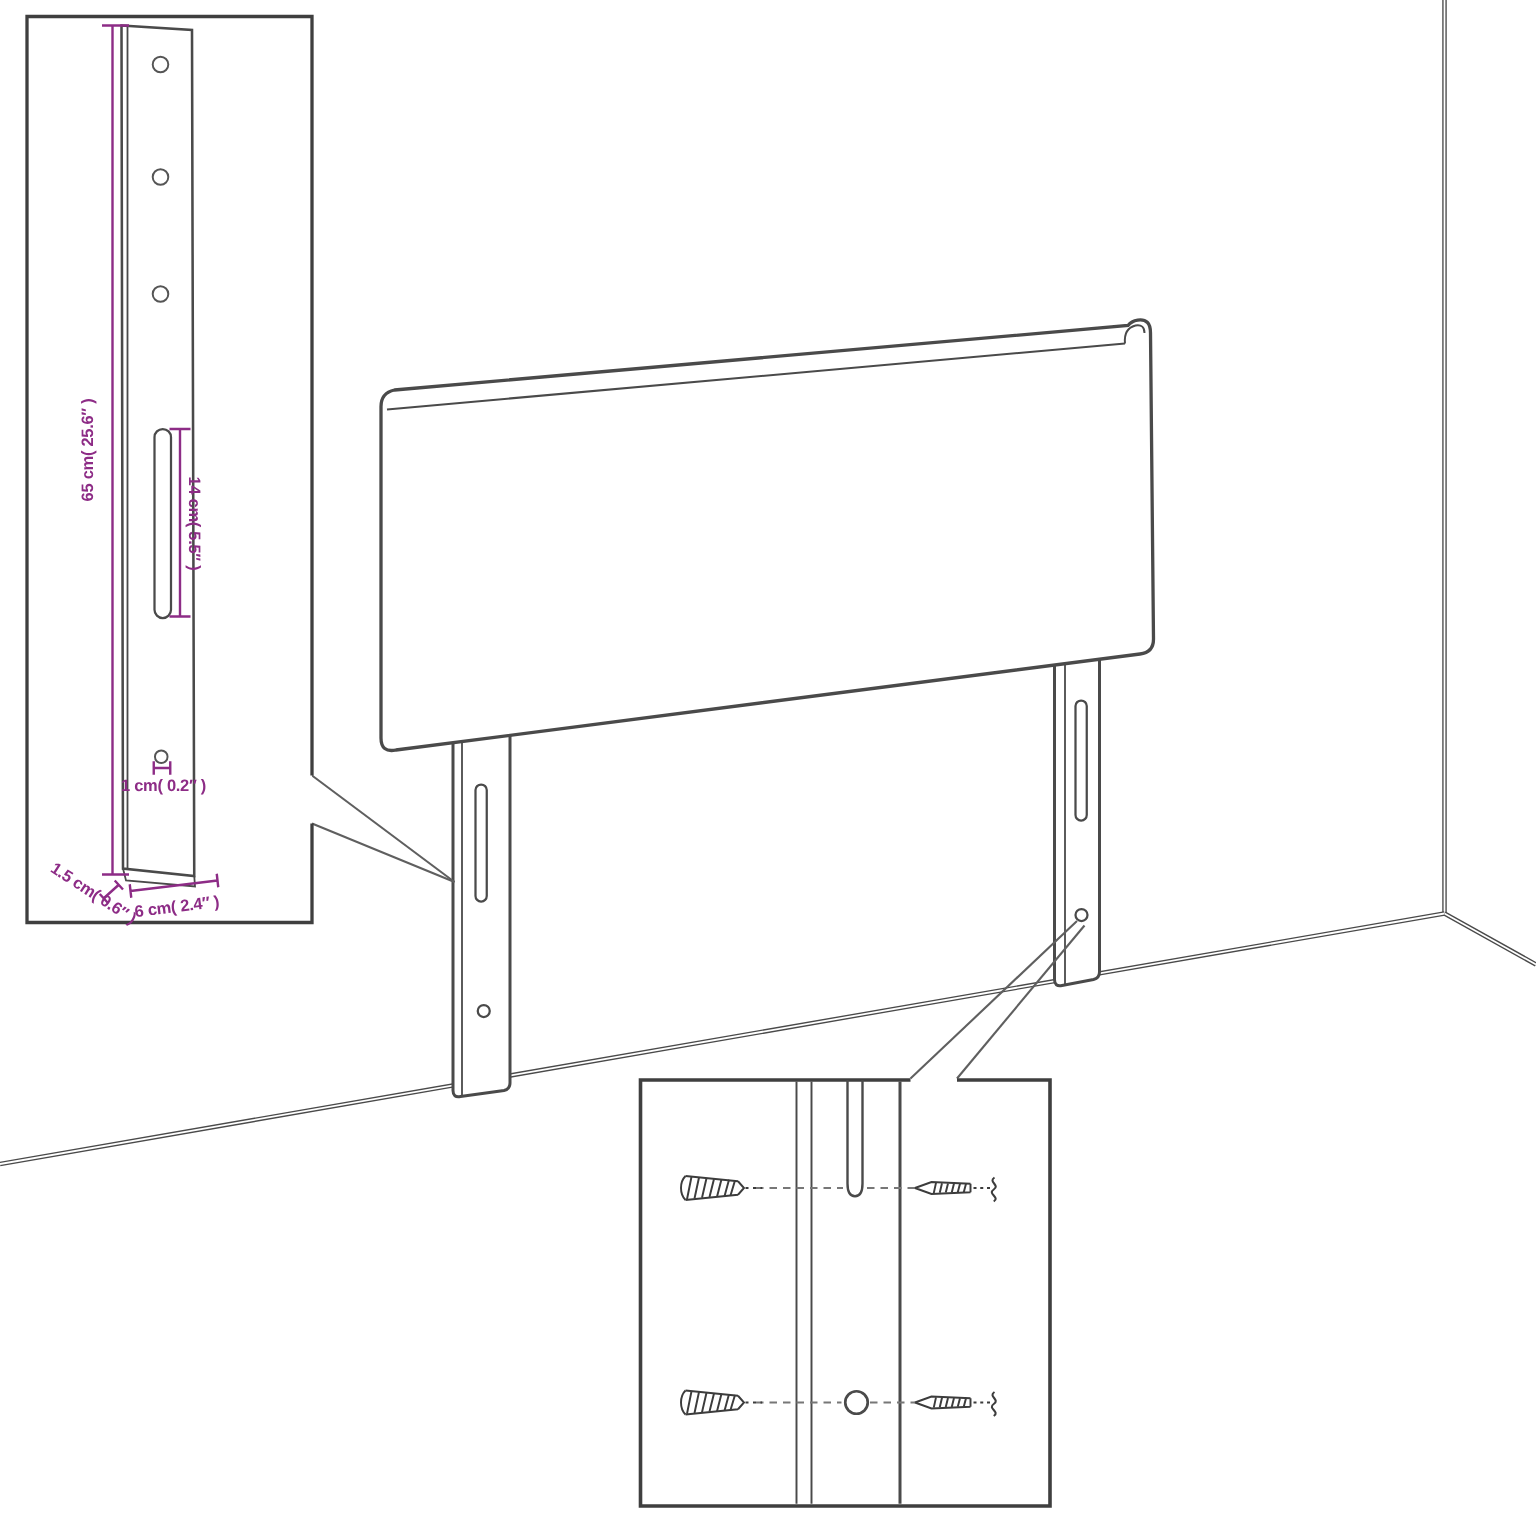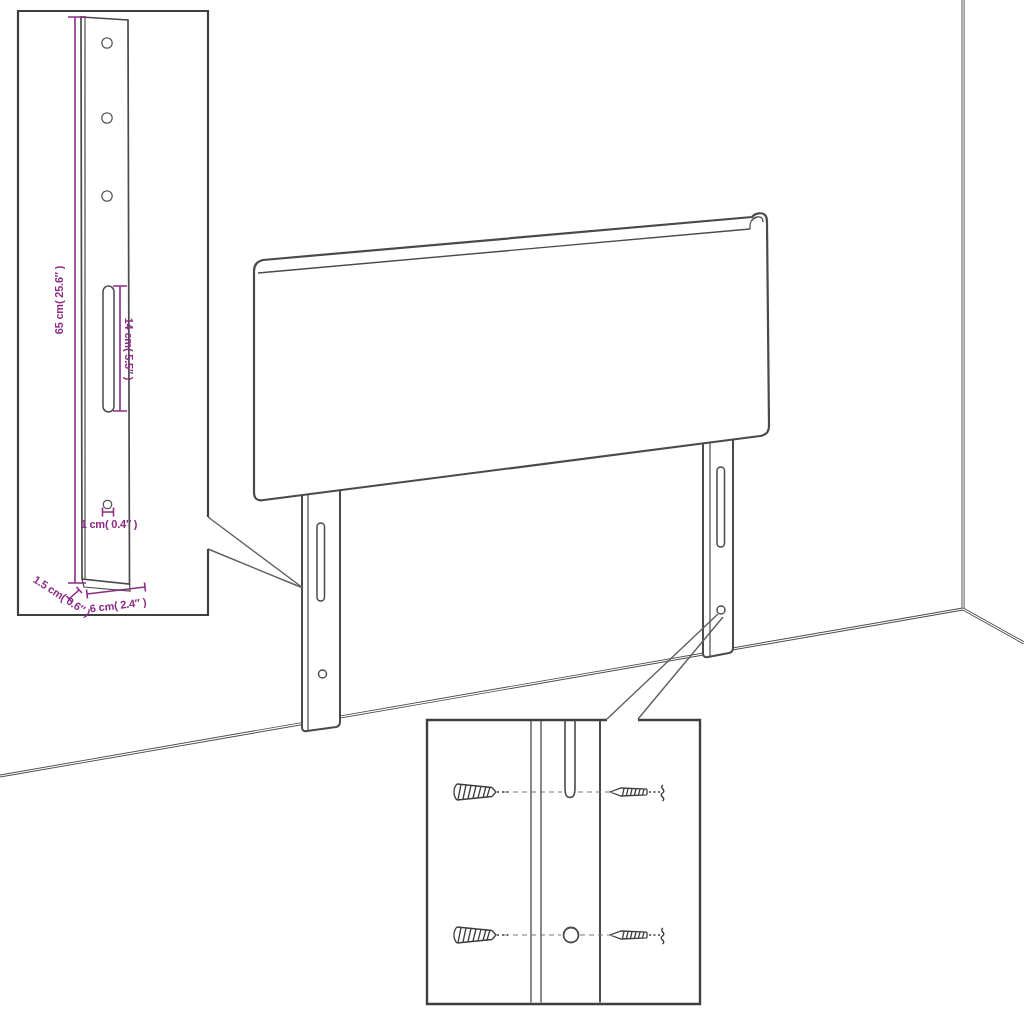--- a/index.html
+++ b/index.html
@@ -134,17 +134,17 @@
         <path d="M0,6 L11,2 L37,3.2 M0,6 L11,10 L37,8.8 M37,3.2 L37,8.8"></path>
         <path d="M14,2.6 L12.5,9.4 M18,2.8 L16.5,9.2 M22,3 L20.5,9 M26,3 L24.5,9 M30,3.1 L28.5,8.9 M34,3.2 L32.5,8.8"></path>
         <path d="M39,6 L50,6" stroke-dasharray="2 2.5"></path>
         <path d="M53,-1 C48.5,2 57,4 52.5,7 C48,10 57,12 52.5,15" stroke-width="1.4"></path>
       </g>
     </g>
   </svg>
 
   <div class="dim-label" id="lbl-bracket-height">65 cm( 25.6″ )</div>
   <div class="dim-label" id="lbl-slot-length">14 cm( 5.5″ )</div>
-  <div class="dim-label" id="lbl-hole-diameter">1 cm( 0.4″ )</div>
+  <div class="dim-label" id="lbl-hole-diameter">1 cm( 0.2″ )</div>
   <div class="dim-label" id="lbl-bracket-thickness">1.5 cm( 0.6″ )</div>
   <div class="dim-label" id="lbl-bracket-width">6 cm( 2.4″ )</div>
 
 </div>
 
 </body></html>

